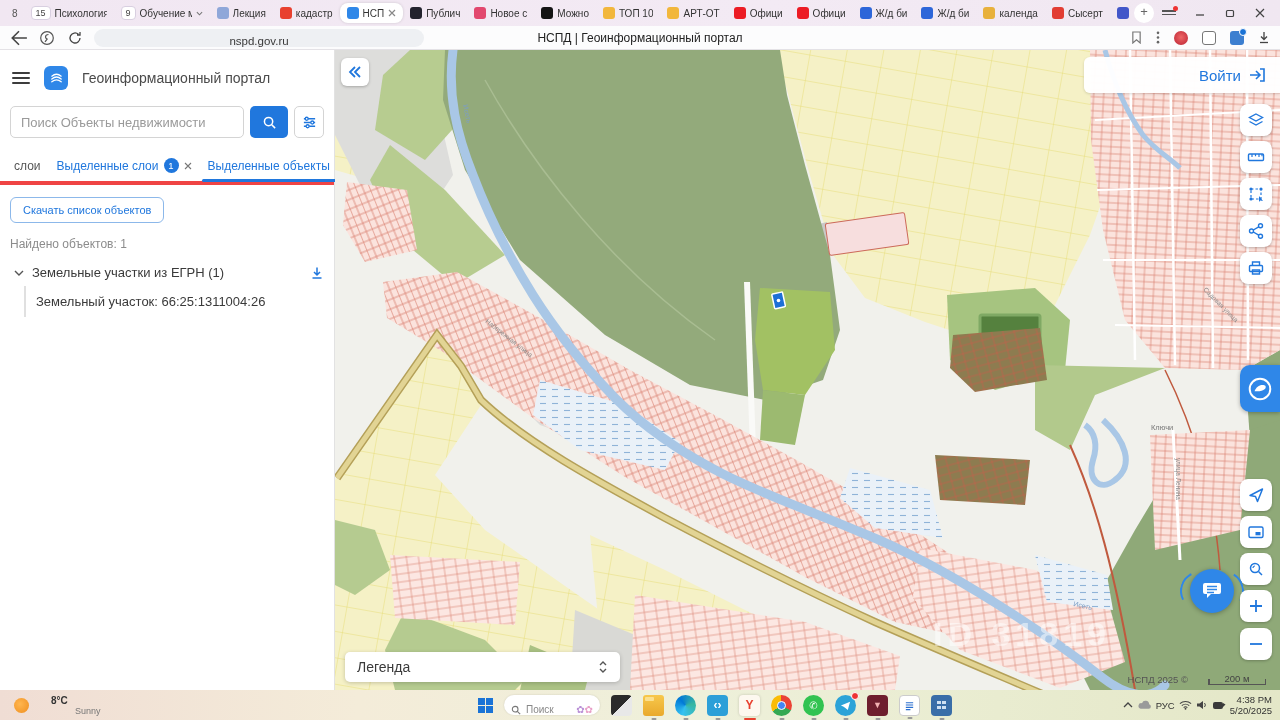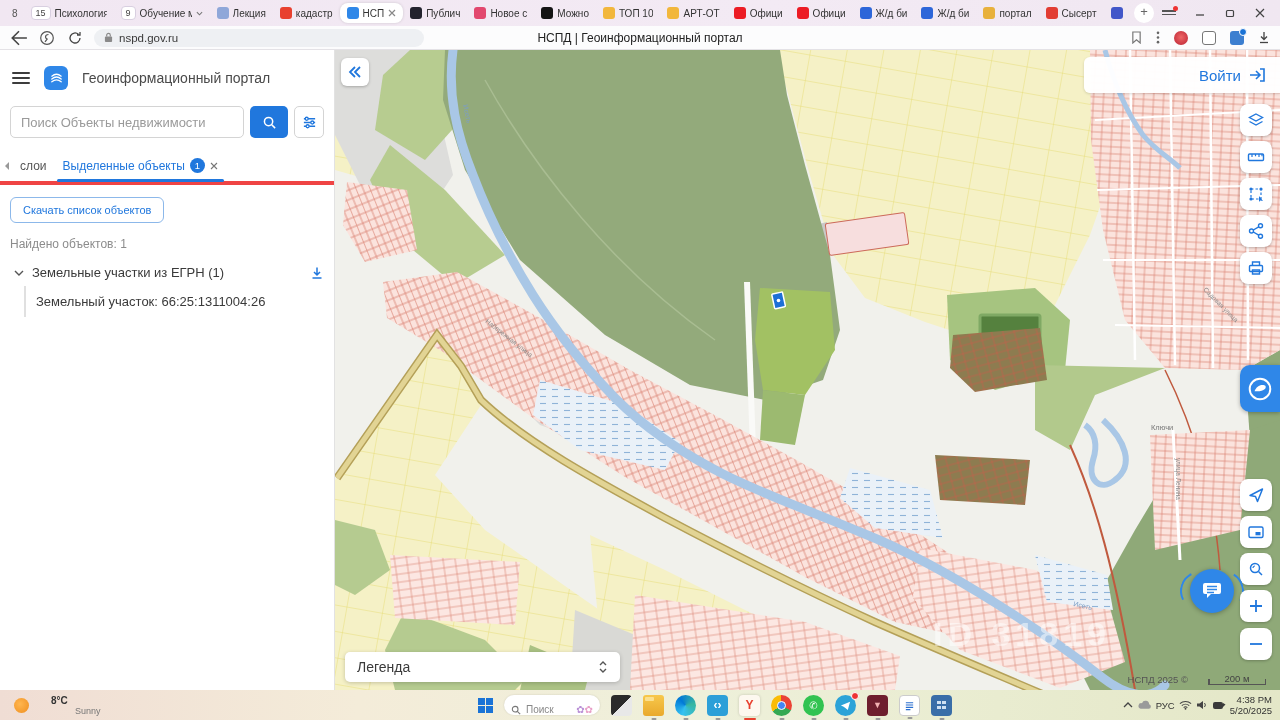--- a/index.html
+++ b/index.html
@@ -17,21 +17,21 @@
   .newtab-btn { width:20px; height:20px; border-radius:50%; background:#fff; color:#666; font-size:13px; line-height:18px; text-align:center; margin-left:4px; cursor:pointer; }
   .win-controls { display:flex; align-items:center; gap:18px; padding:0 14px 0 8px; }
   .wc { width:12px; height:12px; position:relative; cursor:pointer; }
   .profile-dot { position:relative; width:14px; height:10px; }
   .profile-dot i { display:block; height:1.5px; background:#555; margin:2px 0; }
   .profile-dot::after { content:''; position:absolute; right:-2px; top:-2px; width:5px; height:5px; background:#e33; border-radius:50%; }
 
   
   .addrbar { position:absolute; left:0; top:26px; width:1280px; height:24px; background:#fcfcfd; border-bottom:1px solid #e4e2e6; display:flex; align-items:center; padding:0 10px; }
   .nav-ico { width:18px; height:16px; display:flex; align-items:center; justify-content:center; margin-right:10px; color:#444; cursor:pointer; }
-  .urlpill { display:flex; align-items:center; background:#eef0f3; border-radius:9px; height:18px; padding:0 10px; width:330px; gap:6px; cursor:text; }
+  .urlpill { display:flex; align-items:center; background:#eef0f3; border-radius:9px; height:18px; padding:0 10px; width:330px; gap:6px; cursor:text;flex-direction:column; }
   .urltext { font-size:11.5px; color:#3a3a3a; }
   .pagetitle { position:absolute; left:50%; transform:translateX(-50%); font-size:12px; color:#222; }
   .addr-right { margin-left:auto; display:flex; align-items:center; gap:14px; }
   .ext-ico { width:14px; height:14px; border-radius:3px; position:relative; cursor:pointer; }
 
   
   .appwrap { position:absolute; left:0; top:50px; width:1280px; height:640px; }
 
   
   .sidebar { position:absolute; left:0; top:0; width:335px; height:640px; background:#fff; border-right:1px solid #e2e2e2; }
@@ -198,21 +198,21 @@
       </div>
       <div class="btab">
 
         <span class="tico" style="background: rgb(45, 102, 217);"></span>
         <span class="tlabel">Ж/д би</span>
 
       </div>
       <div class="btab">
 
         <span class="tico" style="background: rgb(232, 177, 60);"></span>
-        <span class="tlabel">портал</span>
+        <span class="tlabel">календа</span>
 
       </div>
       <div class="btab">
 
         <span class="tico" style="background: rgb(226, 61, 51);"></span>
         <span class="tlabel">Сысерт</span>
 
       </div>
       <div class="btab">
 
@@ -315,20 +315,27 @@
 
     <div class="stabs">
       <svg class="scroll-left" viewBox="0 0 6 8" width="6" height="8">
           <path d="M5 0L1 4l4 4z" fill="#999"></path>
         </svg>
       <div class="stablist">
 
       <div class="stab muted">
             <span class="stlabel">слои</span>
 
+          </div>
+          <div class="stab">
+            <span class="stlabel">Выделенные слои</span>
+            <span class="sbadge">1</span>
+            <svg class="sclose" viewBox="0 0 8 8" width="8" height="8">
+              <path d="M1 1l6 6M7 1L1 7" stroke="#777" stroke-width="1.1"></path>
+            </svg>
           </div>
           <div class="stab active">
             <span class="stlabel">Выделенные объекты</span>
             <span class="sbadge">1</span>
             <svg class="sclose" viewBox="0 0 8 8" width="8" height="8">
               <path d="M1 1l6 6M7 1L1 7" stroke="#777" stroke-width="1.1"></path>
             </svg>
           </div>
         </div>
     </div>

